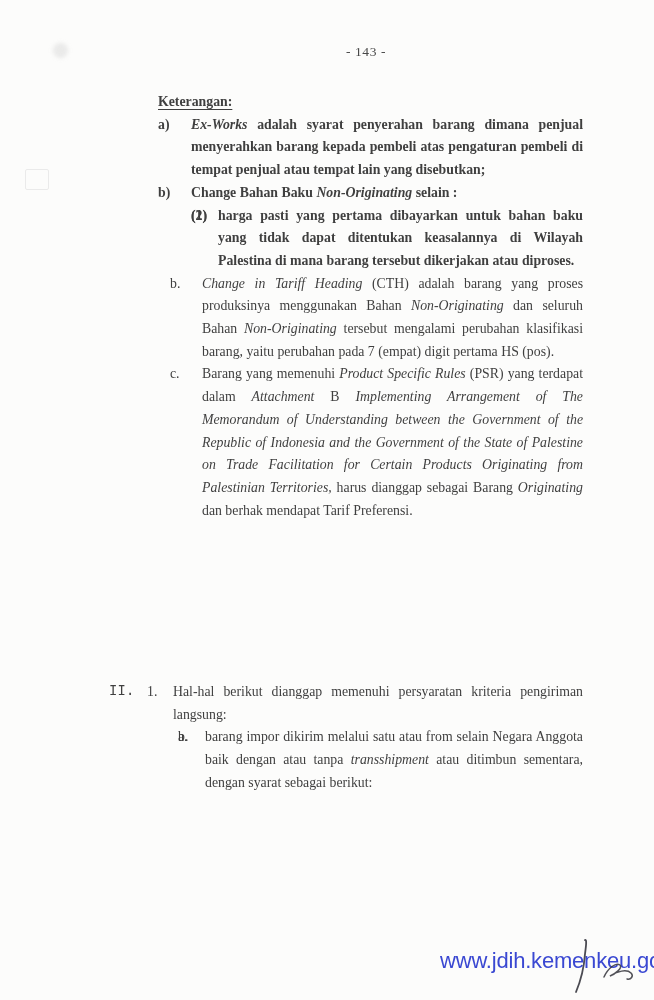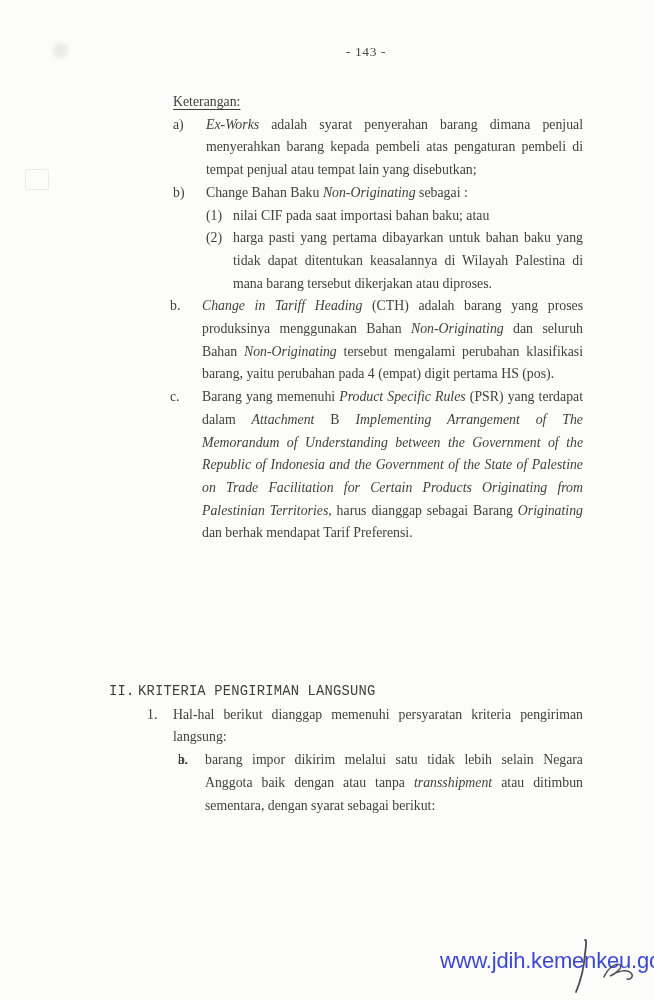--- a/index.html
+++ b/index.html
@@ -18,21 +18,21 @@
     font-size:13.5px;letter-spacing:.6px;color:#484848;margin-left:34px;
   }
   
   .tblock{
     position:absolute;left:109px;width:474px;
     font-size:13.8px;line-height:22.7px;
     text-align:justify;
   }
   .block1{top:91px;}
   .block2{top:681px;}
-  .ket{margin-left:64px;}
+  .ket{margin-left:49px;font-weight:bold;}
   .ket-label{text-decoration:underline;text-underline-offset:3px;text-decoration-thickness:1px;}
   .li{position:relative;padding-left:33px;}
   .li>.mk{position:absolute;left:0;top:0;}
   .sub{position:relative;padding-left:27px;}
   .sub>.mk{position:absolute;left:0;top:0;}
   .outer{position:relative;margin-left:61px;padding-left:32px;}
   .outer>.mk{position:absolute;left:0;top:0;}
   .sec-head{position:relative;padding-left:29px;letter-spacing:.2px;font-family:Liberation Mono, monospace;}
   .sec-head>.mk{position:absolute;left:0;top:0;}
   .item1{position:relative;margin-left:38px;padding-left:26px;}
@@ -70,60 +70,58 @@
     <div class="ket">
       <div class="ket-label">Keterangan:</div>
 
       <div class="li">
         <span class="mk">a)</span>
         <span><i>Ex-Works</i><span> adalah syarat penyerahan barang dimana penjual menyerahkan barang kepada pembeli atas pengaturan pembeli di tempat penjual atau tempat lain yang disebutkan;</span></span>
       </div>
 
       <div class="li">
         <span class="mk">b)</span>
-        <span><span>Change Bahan Baku </span><i>Non-Originating</i><span> sebagai :</span></span>
+        <span><span>Change Bahan Baku </span><i>Non-Originating</i><span> selain :</span></span>
 
         <div class="sub">
           <span class="mk">(1)</span>
-          <span><span>nilai CIF pada saat importasi bahan baku; atau</span></span>
         </div>
         <div class="sub">
           <span class="mk">(2)</span>
           <span><span>harga pasti yang pertama dibayarkan untuk bahan baku yang tidak dapat ditentukan keasalannya di Wilayah Palestina di mana barang tersebut dikerjakan atau diproses.</span></span>
         </div>
       </div>
     </div>
 
     <div class="outer">
       <span class="mk">b.</span>
-      <span><i>Change in Tariff Heading</i><span> (CTH) adalah barang yang proses produksinya menggunakan Bahan </span><i>Non-Originating</i><span> dan seluruh Bahan </span><i>Non-Originating</i><span> tersebut mengalami perubahan klasifikasi barang, yaitu perubahan pada 4 (empat) digit pertama HS (pos).</span></span>
+      <span><i>Change in Tariff Heading</i><span> (CTH) adalah barang yang proses produksinya menggunakan Bahan </span><i>Non-Originating</i><span> dan seluruh Bahan </span><i>Non-Originating</i><span> tersebut mengalami perubahan klasifikasi barang, yaitu perubahan pada 7 (empat) digit pertama HS (pos).</span></span>
     </div>
 
     <div class="outer">
       <span class="mk">c.</span>
       <div><span>Barang yang memenuhi </span><i>Product Specific Rules</i><span> (PSR) yang terdapat dalam </span><i>Attachment</i><span> B </span><i>Implementing Arrangement of The Memorandum of Understanding between the Government of the Republic of Indonesia and the Government of the State of Palestine on Trade Facilitation for Certain Products Originating from Palestinian Territories,</i><span> harus dianggap sebagai Barang </span><i>Originating</i><span> dan berhak mendapat Tarif Preferensi.</span></div>
     </div>
   </div>
 
   <div class="tblock block2">
     <div class="sec-head">
       <span class="mk">II.</span>
-      <span>KRITERIA PENGIRIMAN LANGSUNG</span>
     </div>
 
     <div class="item1">
       <span class="mk">1.</span>
       <span><span>Hal-hal berikut dianggap memenuhi persyaratan kriteria pengiriman langsung:</span></span>
 
       <div class="subA">
         <span class="mk">a.</span>
       </div>
       <div class="subA">
         <span class="mk">b.</span>
-        <span><span>barang impor dikirim melalui satu tidak lebih selain Negara Anggota baik dengan atau tanpa </span><i>transshipment</i><span> atau ditimbun sementara, dengan syarat sebagai berikut:</span></span>
+        <span><span>barang impor dikirim melalui satu atau from selain Negara Anggota baik dengan atau tanpa </span><i>transshipment</i><span> atau ditimbun sementara, dengan syarat sebagai berikut:</span></span>
       </div>
     </div>
   </div>
 
   <div class="wm">www.jdih.kemenkeu.go.id</div>
 
   <svg class="pen" viewBox="0 0 99 70">
     <path d="M30 10 C32 9 31 16 30 24 C29 38 26 50 21 62" fill="none" stroke="var(--ink,#32323a)" stroke-width="1.8" stroke-linecap="round" opacity="0.88"></path>
     <path d="M49 47 C53 38 61 32 65 35 C68 38 60 44 55 46 C62 41 72 39 76 43 C79 46 76 50 72 49" fill="none" stroke="var(--ink,#32323a)" stroke-width="1.5" stroke-linecap="round" opacity="0.85"></path>
   </svg>

